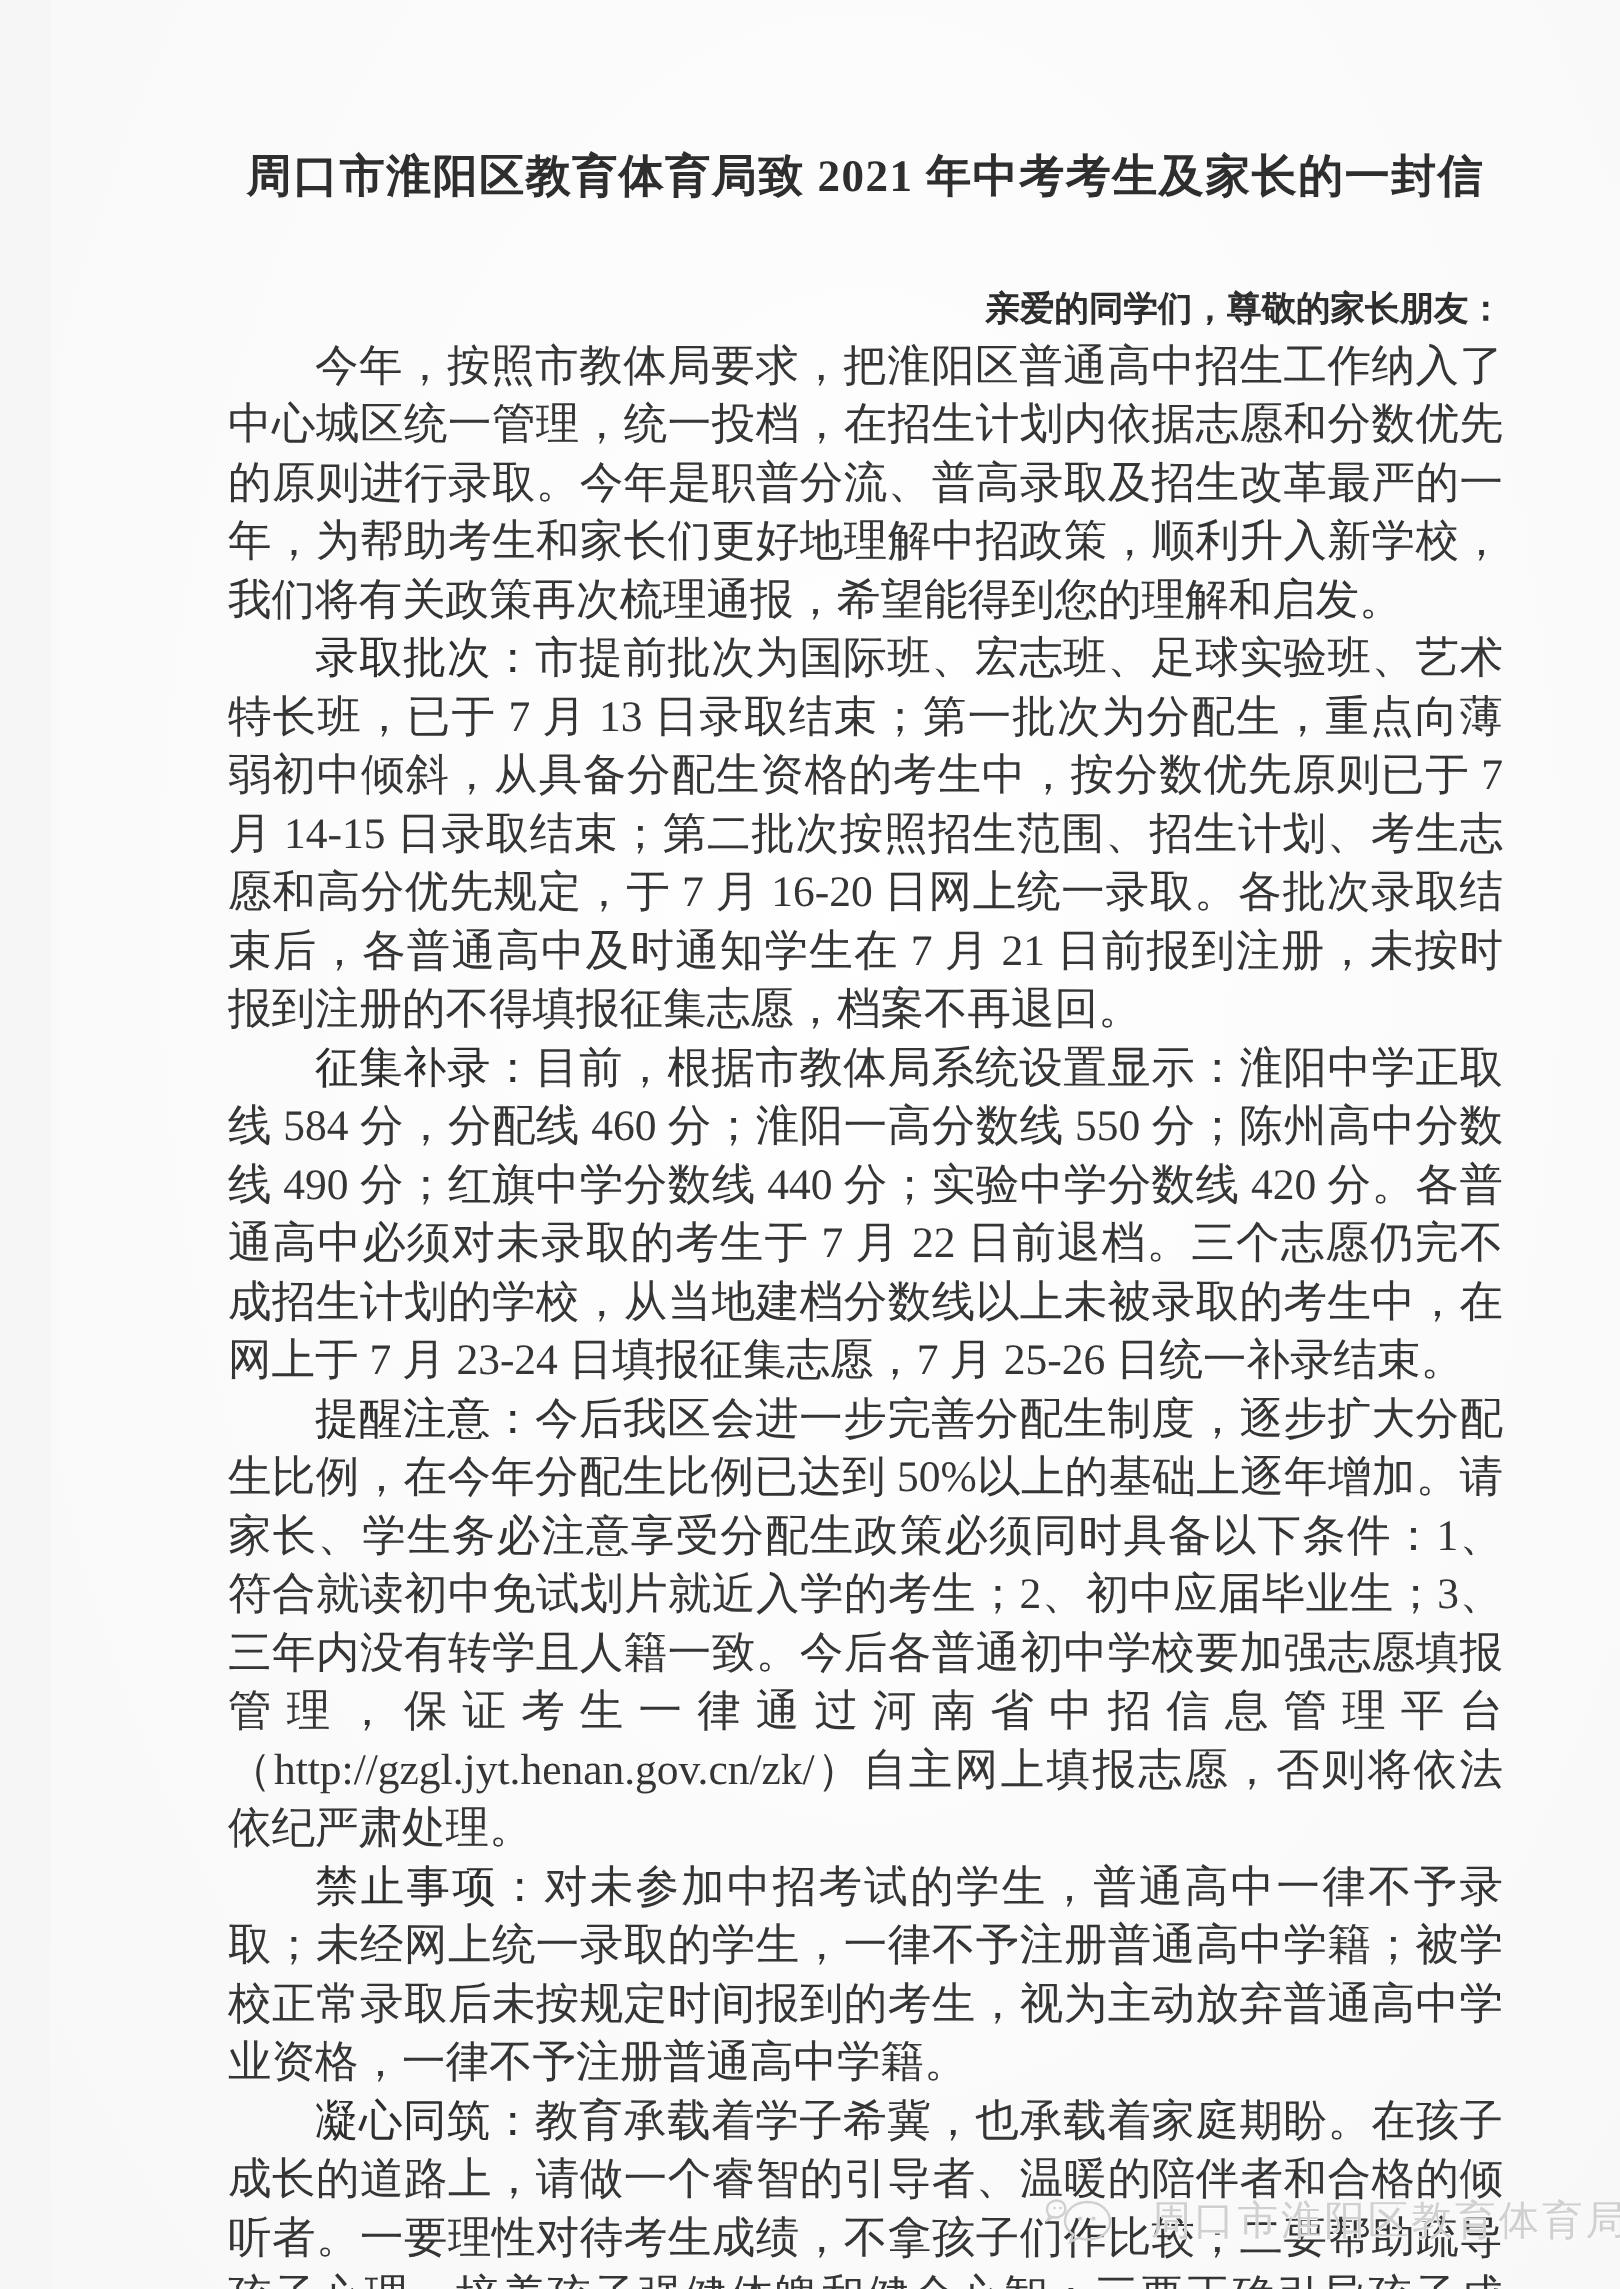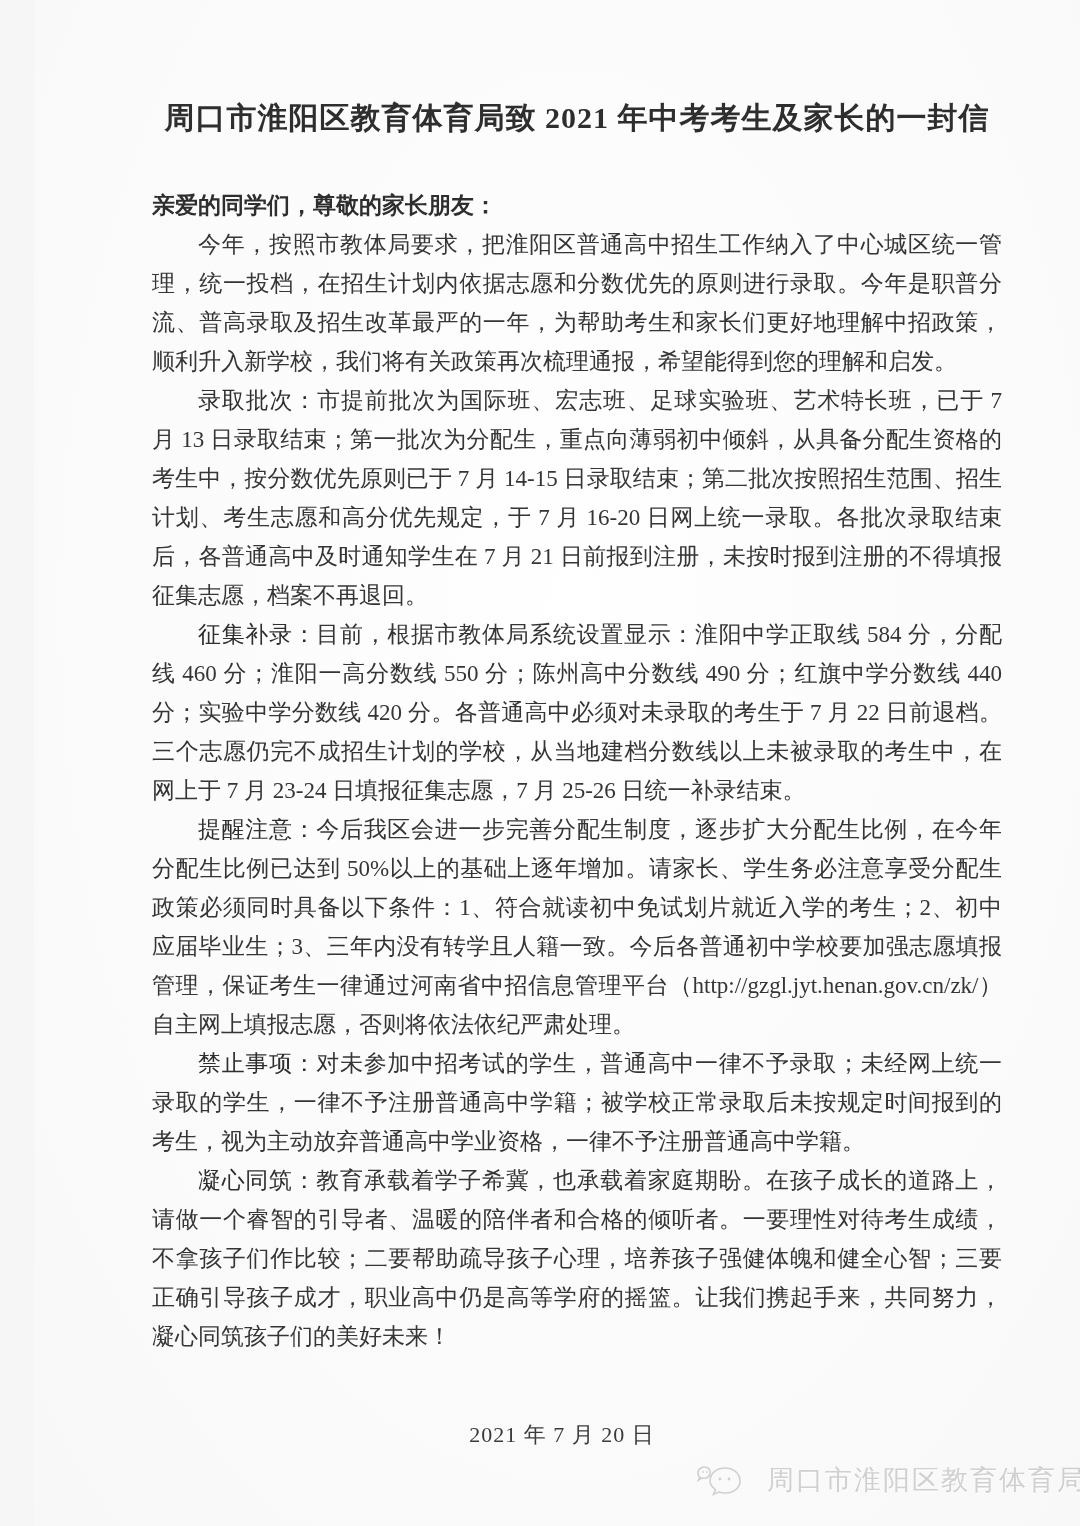--- a/index.html
+++ b/index.html
@@ -28,23 +28,24 @@
     line-height: 44px;
     letter-spacing: 1px;
     color: #2e2e2e;
     margin-bottom: 46px;
   }
   .greeting {
     font-size: 23px;
     font-weight: bold;
     line-height: 39px;
     color: #2e2e2e;
+    text-align: right;
   }
   .para {
-    font-size: 23px;
+    font-size: 29px;
     line-height: 39px;
     text-align: justify;
     text-indent: 2em;
     color: #353535;
   }
   .para .lead {
     font-weight: normal;
     color: #2e2e2e;
   }
   .date-line {

